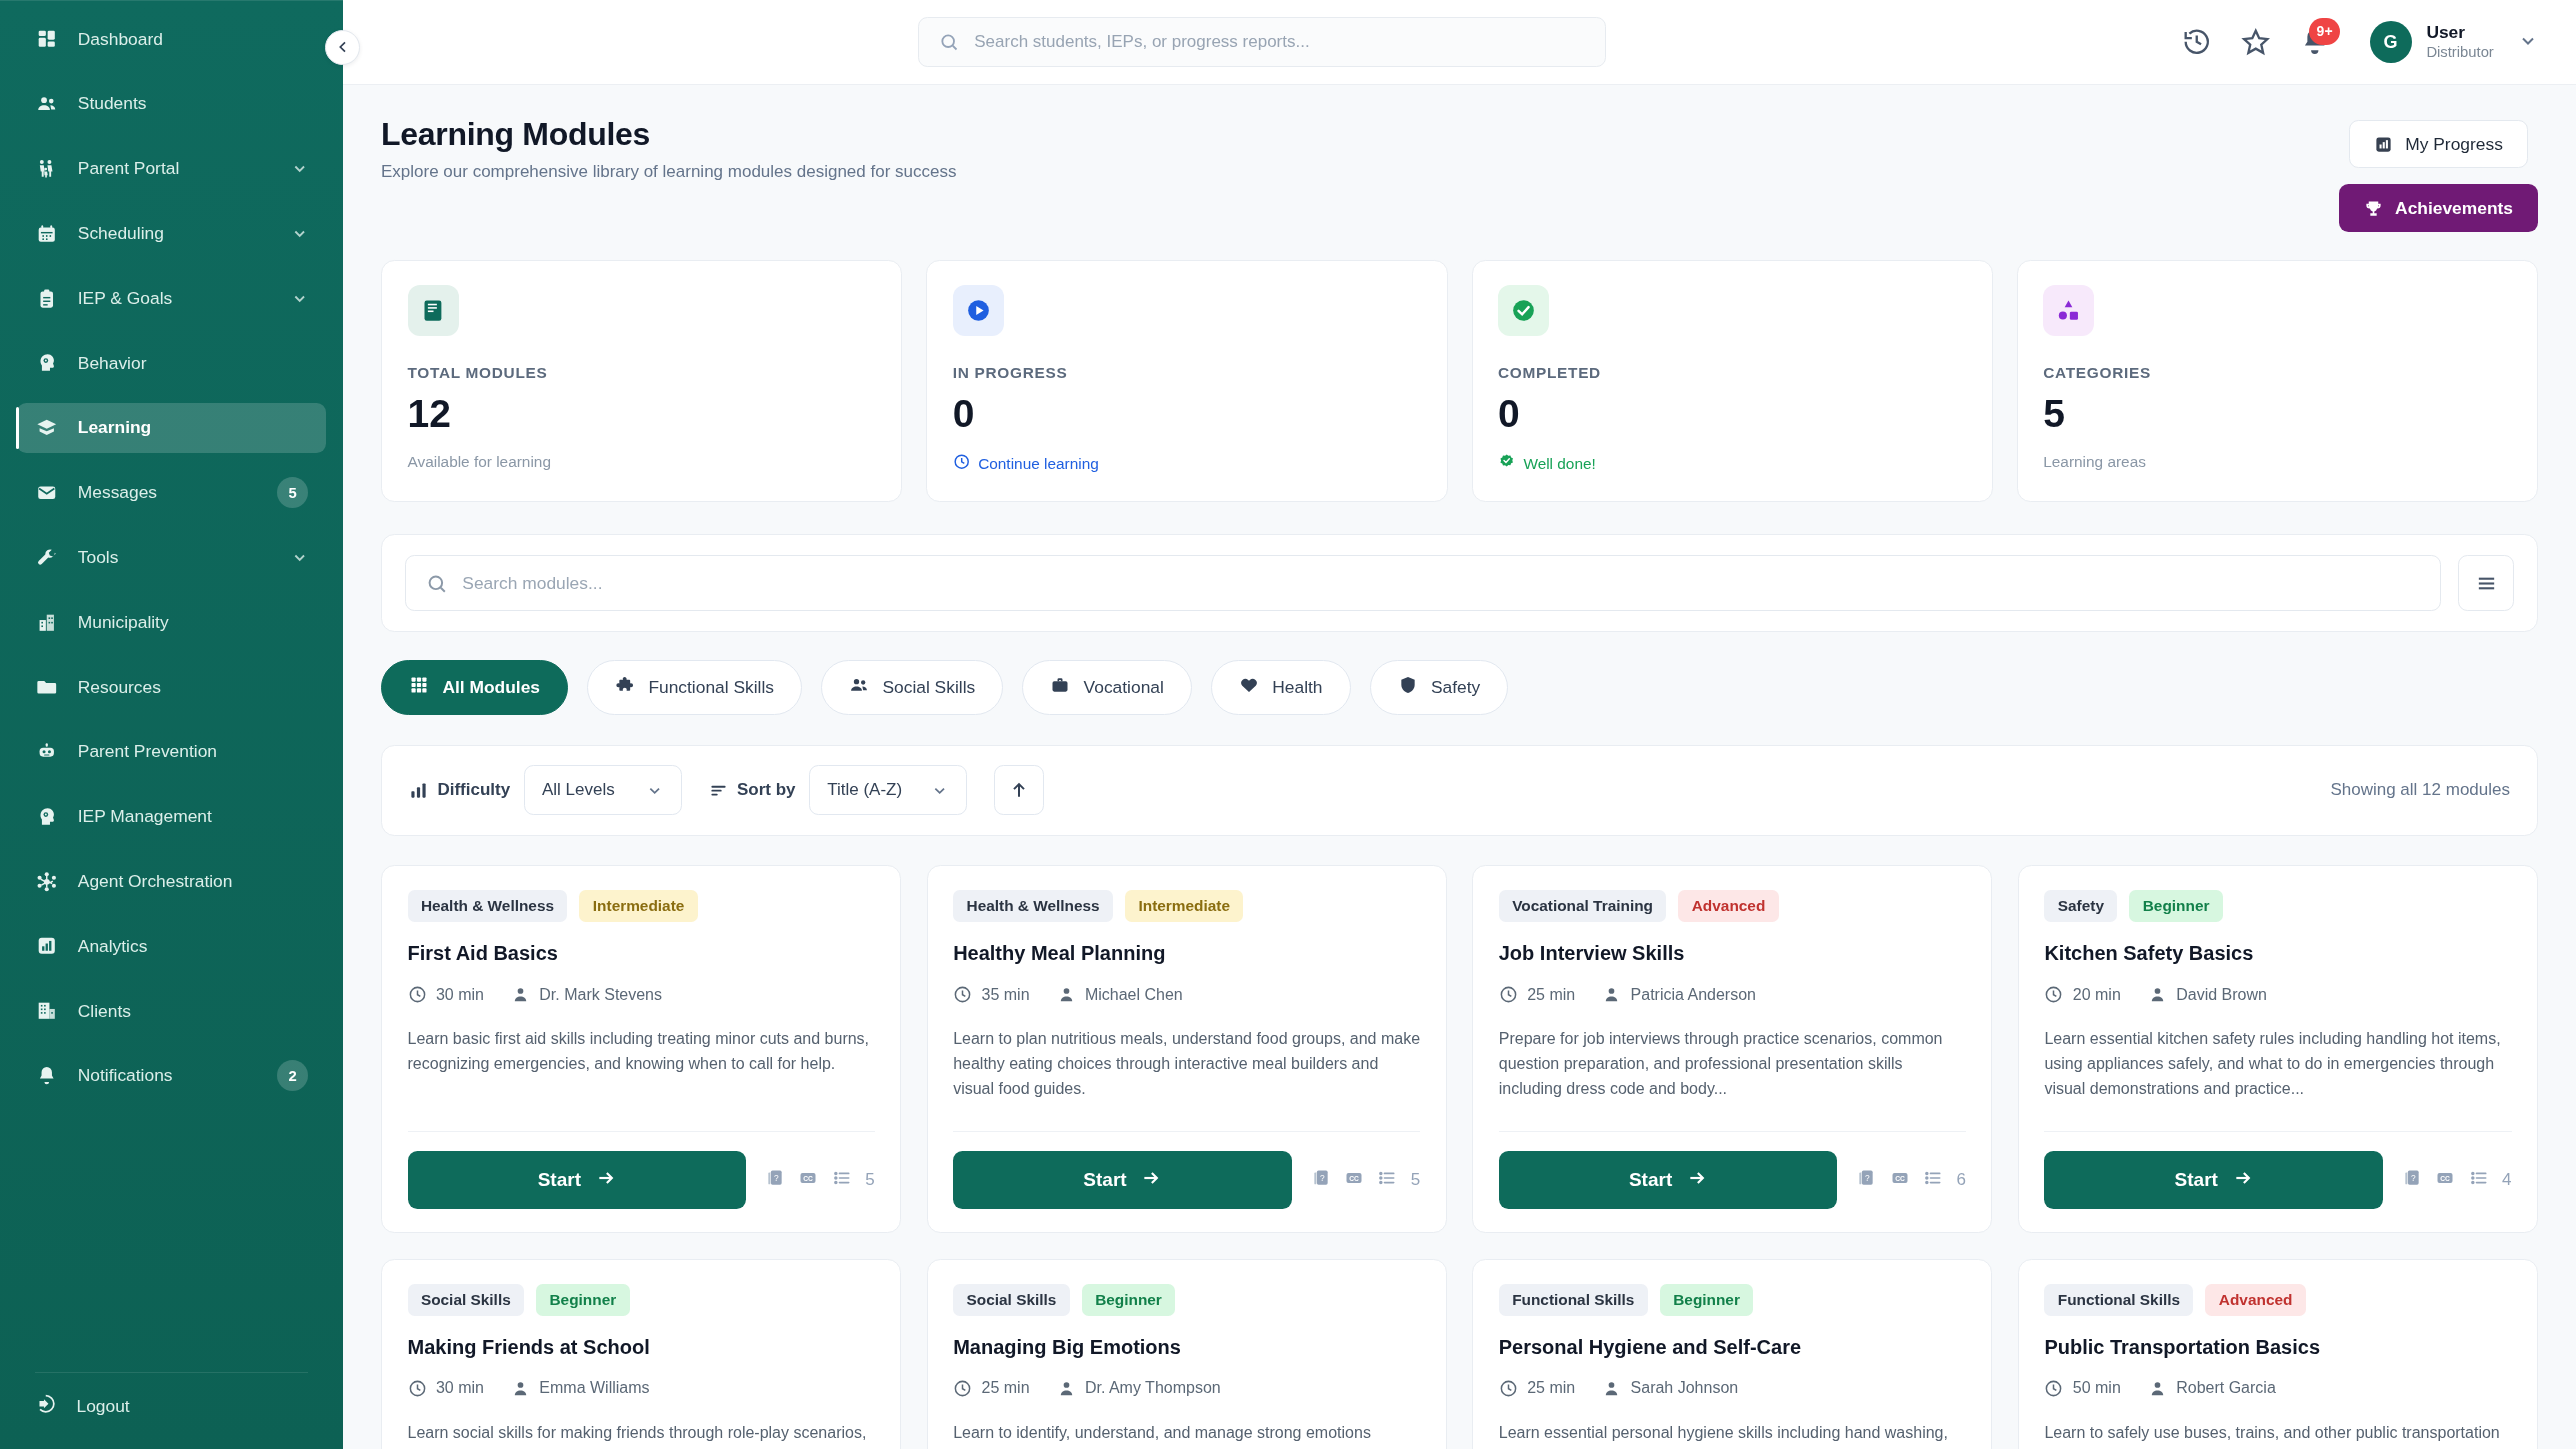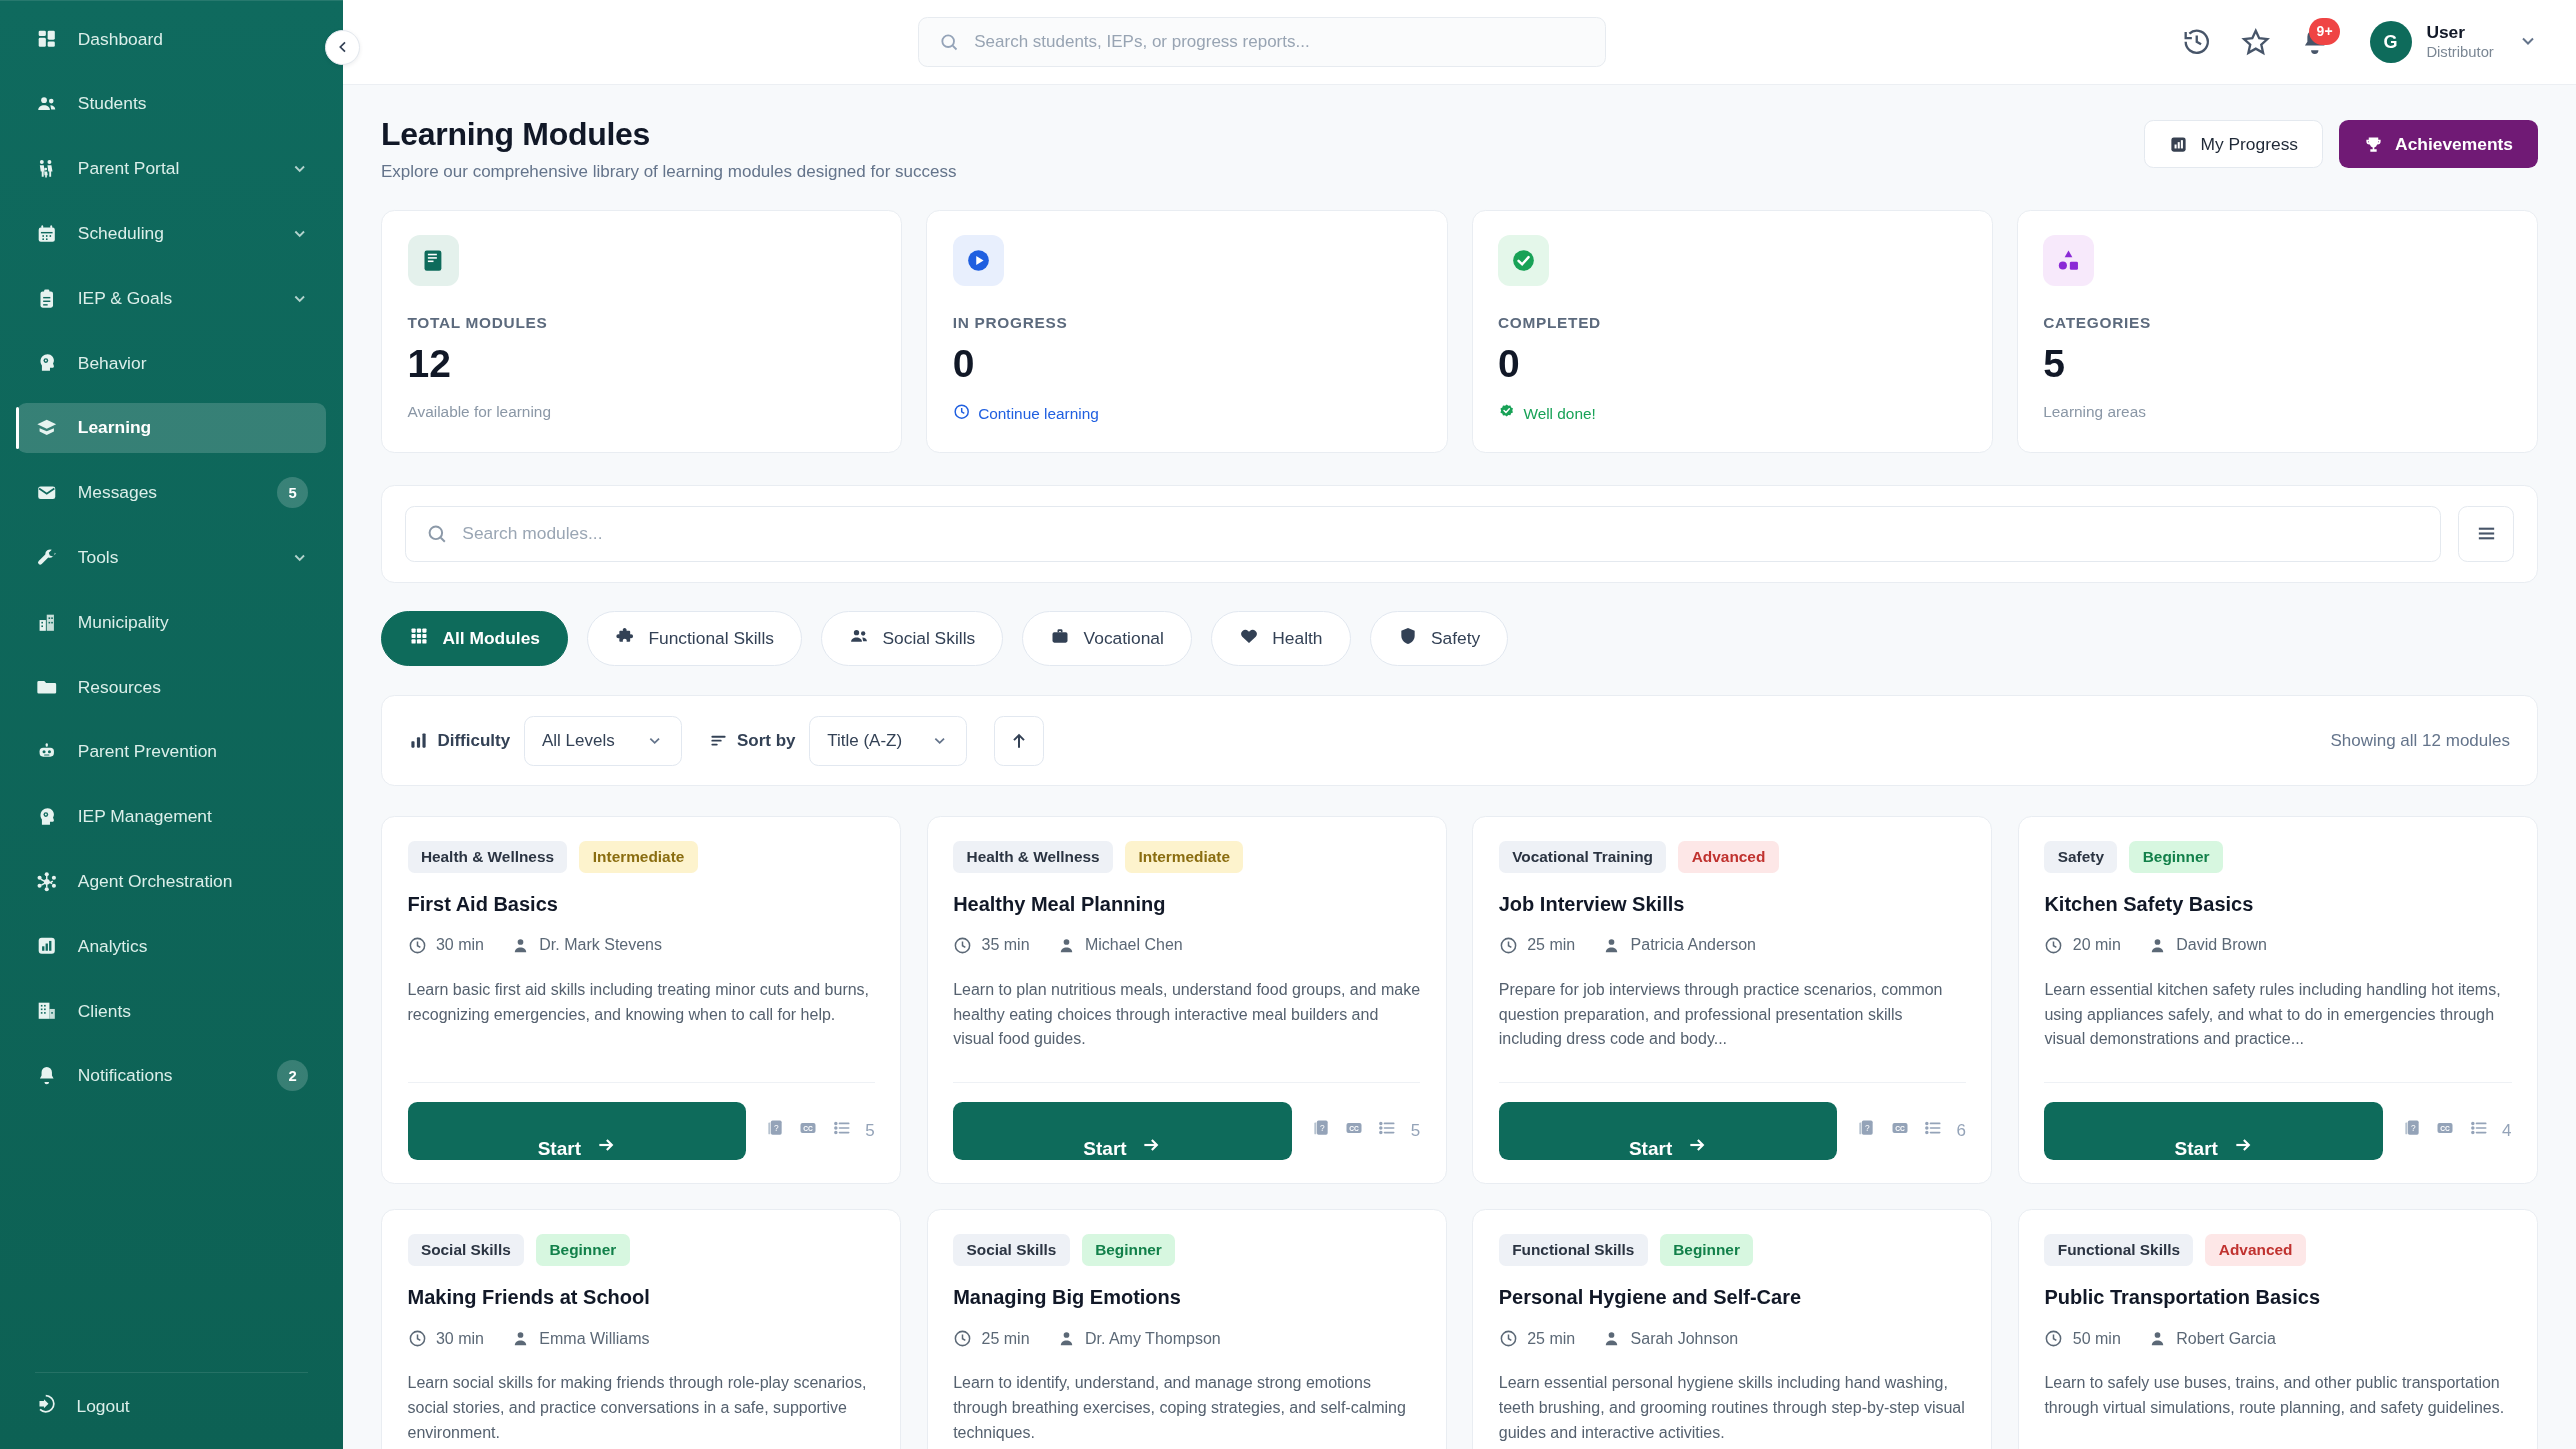--- a/index.html
+++ b/index.html
@@ -107,21 +107,21 @@
   }
   .uname { font-size: 17.4px; font-weight: 700; color:#111827; line-height:1.15; }
   .urole { font-size: 14.8px; color:#7b8794; line-height:1.2; margin-top:2px; }
   .ucaret svg { width: 20px; height: 20px; stroke:#64748b; fill:none; stroke-width:2.4; margin-left: 9.4px; }
 
   .content { flex:1 1 auto; padding: 31px 38px 0 38px; overflow: hidden; }
 
   .pagehead { display:flex; align-items:flex-start; justify-content:space-between; margin-bottom: 28px; }
   .pagetitle { font-size: 32px; font-weight: 700; color:#111827; letter-spacing:-0.3px; }
   .pagesub { font-size: 17px; color:#64748b; margin-top: 9.4px; }
-  .headbtns { display:flex; gap: 16px; align-items:center; padding-top: 4px; }
+  .headbtns { display:flex; gap: 16px; align-items:center; padding-top: 4px; flex-direction: column; }
   .btn {
     height: 48px; border-radius: 9.4px; display:flex; align-items:center; gap: 12px;
     padding: 0 24px; font-size: 17.4px; cursor:pointer; border: 0.7px solid transparent;
   }
   .btn-ghost { background:#fff; border-color:#e4e9ef; color:#1f2937; }
   .btn-primary { background:#701a75; color:#fff; font-weight:600; }
   .btn svg { width: 19px; height: 19px; }
 
   
   .stats { display:grid; grid-template-columns: repeat(4, 1fr); gap: 24px; margin-bottom: 32px; }
@@ -201,21 +201,21 @@
   .tag-adv { background:#fde7e7; color:#c0322f; }
   .tag-beg { background:#d7f7e0; color:#12804a; }
   .card-title { font-size: 20px; font-weight: 700; color:#111827; line-height:1.2; margin-bottom: 20px; }
   .meta { display:flex; gap: 27px; align-items:center; font-size: 16px; color:#5b6876; margin-bottom: 23px; }
   .meta span { display:flex; align-items:center; gap: 9.4px; }
   .meta svg { width: 19px; height: 19px; }
   .desc { font-size: 16px; color:#55616f; line-height: 1.55; flex: 1 1 auto; }
   .cardfoot { border-top:0.7px solid #eef1f5; margin-top: 19px; padding-top: 19px; display:flex; align-items:center; gap: 19px; }
   .startbtn {
     flex: 1 1 auto; height: 58px; background:#0e6b5b; color:#fff; border-radius: 9.4px;
-    display:flex; align-items:flex-end; justify-content:center; gap: 14.8px;
+    display:flex; align-items:center; justify-content:center; gap: 14.8px;
     font-size: 19px; font-weight:700; cursor:pointer;
   }
   .startbtn svg { width: 20px; height: 20px; stroke:#fff; fill:none; stroke-width:2.6; }
   .cardicons { display:flex; align-items:center; gap: 13.4px; color:#94a3b8; font-size: 17px; }
   .cardicons svg { width: 20px; height: 20px; }
 </style>
 </head>
 <body>
 
 <div class="app">

